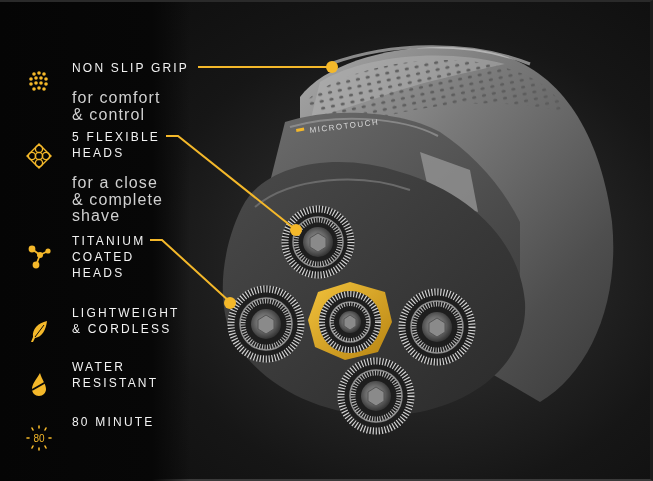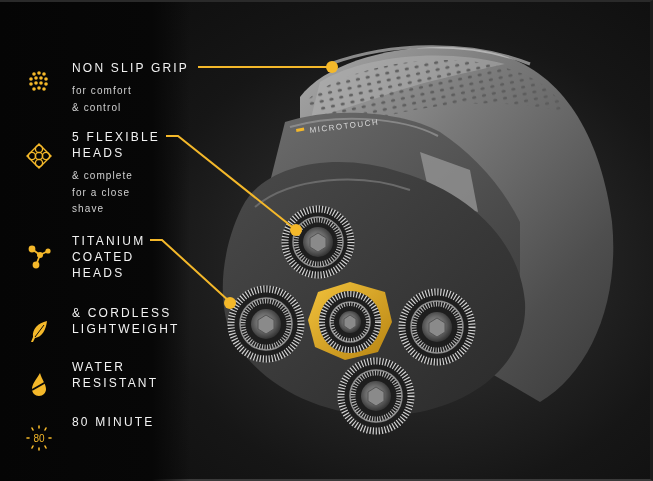--- a/index.html
+++ b/index.html
@@ -18,21 +18,21 @@
     }
     .feature { position: absolute; left: 0; width: 260px; }
     .feature-icon { position: absolute; left: 26px; width: 26px; height: 26px; margin-top: 11px; }
     .feature-icon svg { width: 26px; height: 26px; display: block; }
     .feature-text { position: absolute; left: 72px; }
     .feature-title {
       color: #f2f2f2; font-size: 12px; font-weight: normal; letter-spacing: 2.2px;
       line-height: 16px; text-transform: uppercase; white-space: nowrap;
     }
     .feature-sub {
-      color: #d0d0d0; font-size: 10px; letter-spacing: 1.1px; line-height: 16.5px; margin-top: 7px;
+      color: #d0d0d0; font-size: 16px; letter-spacing: 1.1px; line-height: 16.5px; margin-top: 14px;
       white-space: nowrap;
     }
     .callouts { position: absolute; left: 0; top: 0; width: 653px; height: 481px; pointer-events: none; }
     .product { position: absolute; left: 0; top: 0; width: 653px; height: 481px; }
   </style>
 </head>
 <body>
 
 <div class="frame">
 
@@ -190,22 +190,22 @@
         <polygon points="13,1 25,13 13,25 1,13"></polygon>
       </g>
         </svg>
     </div>
     <div class="feature-text">
       <div class="feature-title">
         <div>5 FLEXIBLE</div>
         <div>HEADS</div>
       </div>
       <div class="feature-sub">
+        <div>for a close</div>
         <div>&amp; complete</div>
-        <div>for a close</div>
         <div>shave</div>
       </div>
     </div>
   </div>
 
   <div class="feature" style="top:231px;">
     <div class="feature-icon" style="top:0px;">
       <svg viewBox="0 0 26 26">
         <g stroke="#f4b82a" stroke-width="1.8">
             <line x1="6" y1="5" x2="14" y2="11"></line>
@@ -231,22 +231,22 @@
 
   <div class="feature" style="top:303px;">
     <div class="feature-icon" style="top:2px;">
       <svg viewBox="0 0 26 26">
         <path d="M21,3 C12,5 6,11 7,19 L5,24 L7,24 L9,20 C16,19 20,12 21,3 Z" fill="#f4b82a"></path>
         <path d="M18,7 L9,19" stroke="#0a0a0a" stroke-width="1"></path>
       </svg>
     </div>
     <div class="feature-text">
       <div class="feature-title">
+        <div>LIGHTWEIGHT</div>
         <div>&amp; CORDLESS</div>
-        <div>LIGHTWEIGHT</div>
       </div>
     </div>
   </div>
 
   <div class="feature" style="top:357px;">
     <div class="feature-icon" style="top:1px;">
       <svg viewBox="0 0 26 26">
         <path d="M14,2 C10,9 6,13 6,18 C6,22 9,25 13,25 C17,25 20,22 20,18 C20,13 16,9 14,2 Z" fill="#f4b82a"></path>
         <path d="M6,19 L20,11" stroke="#0a0a0a" stroke-width="2"></path>
       </svg>

